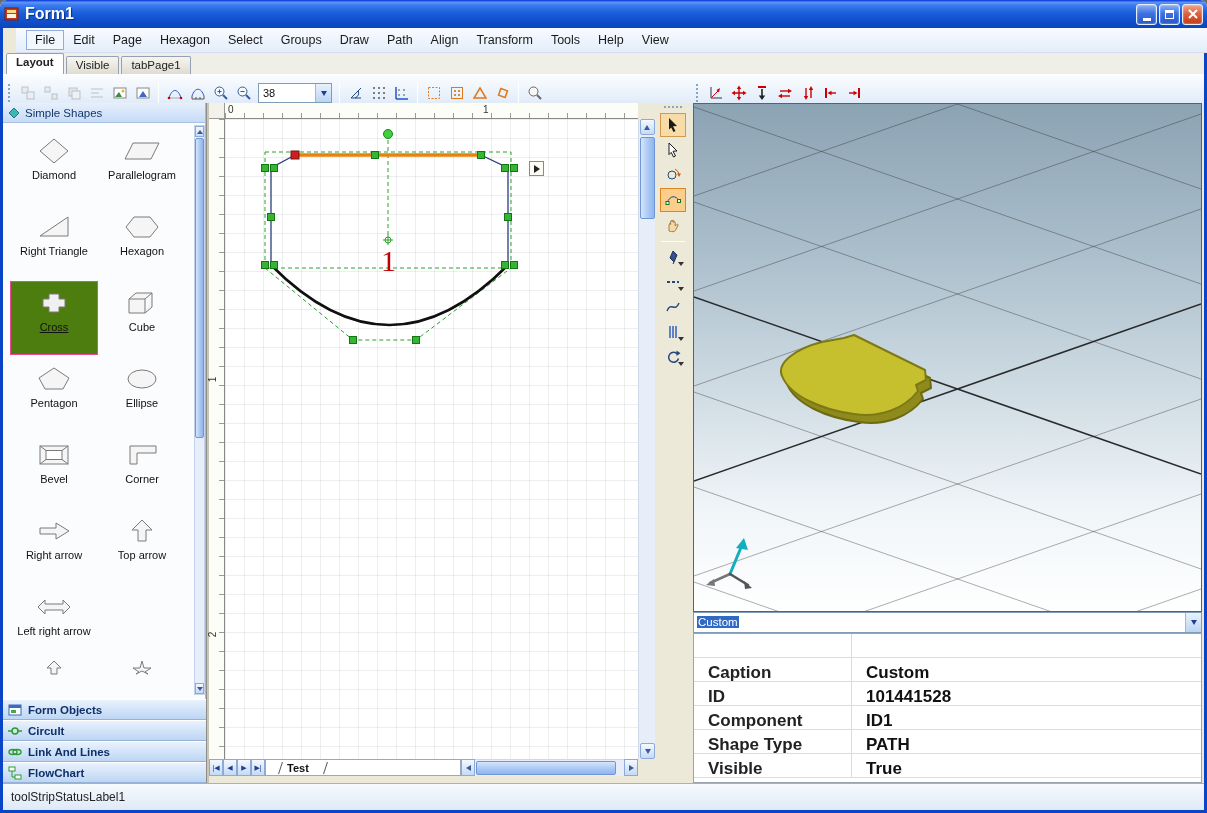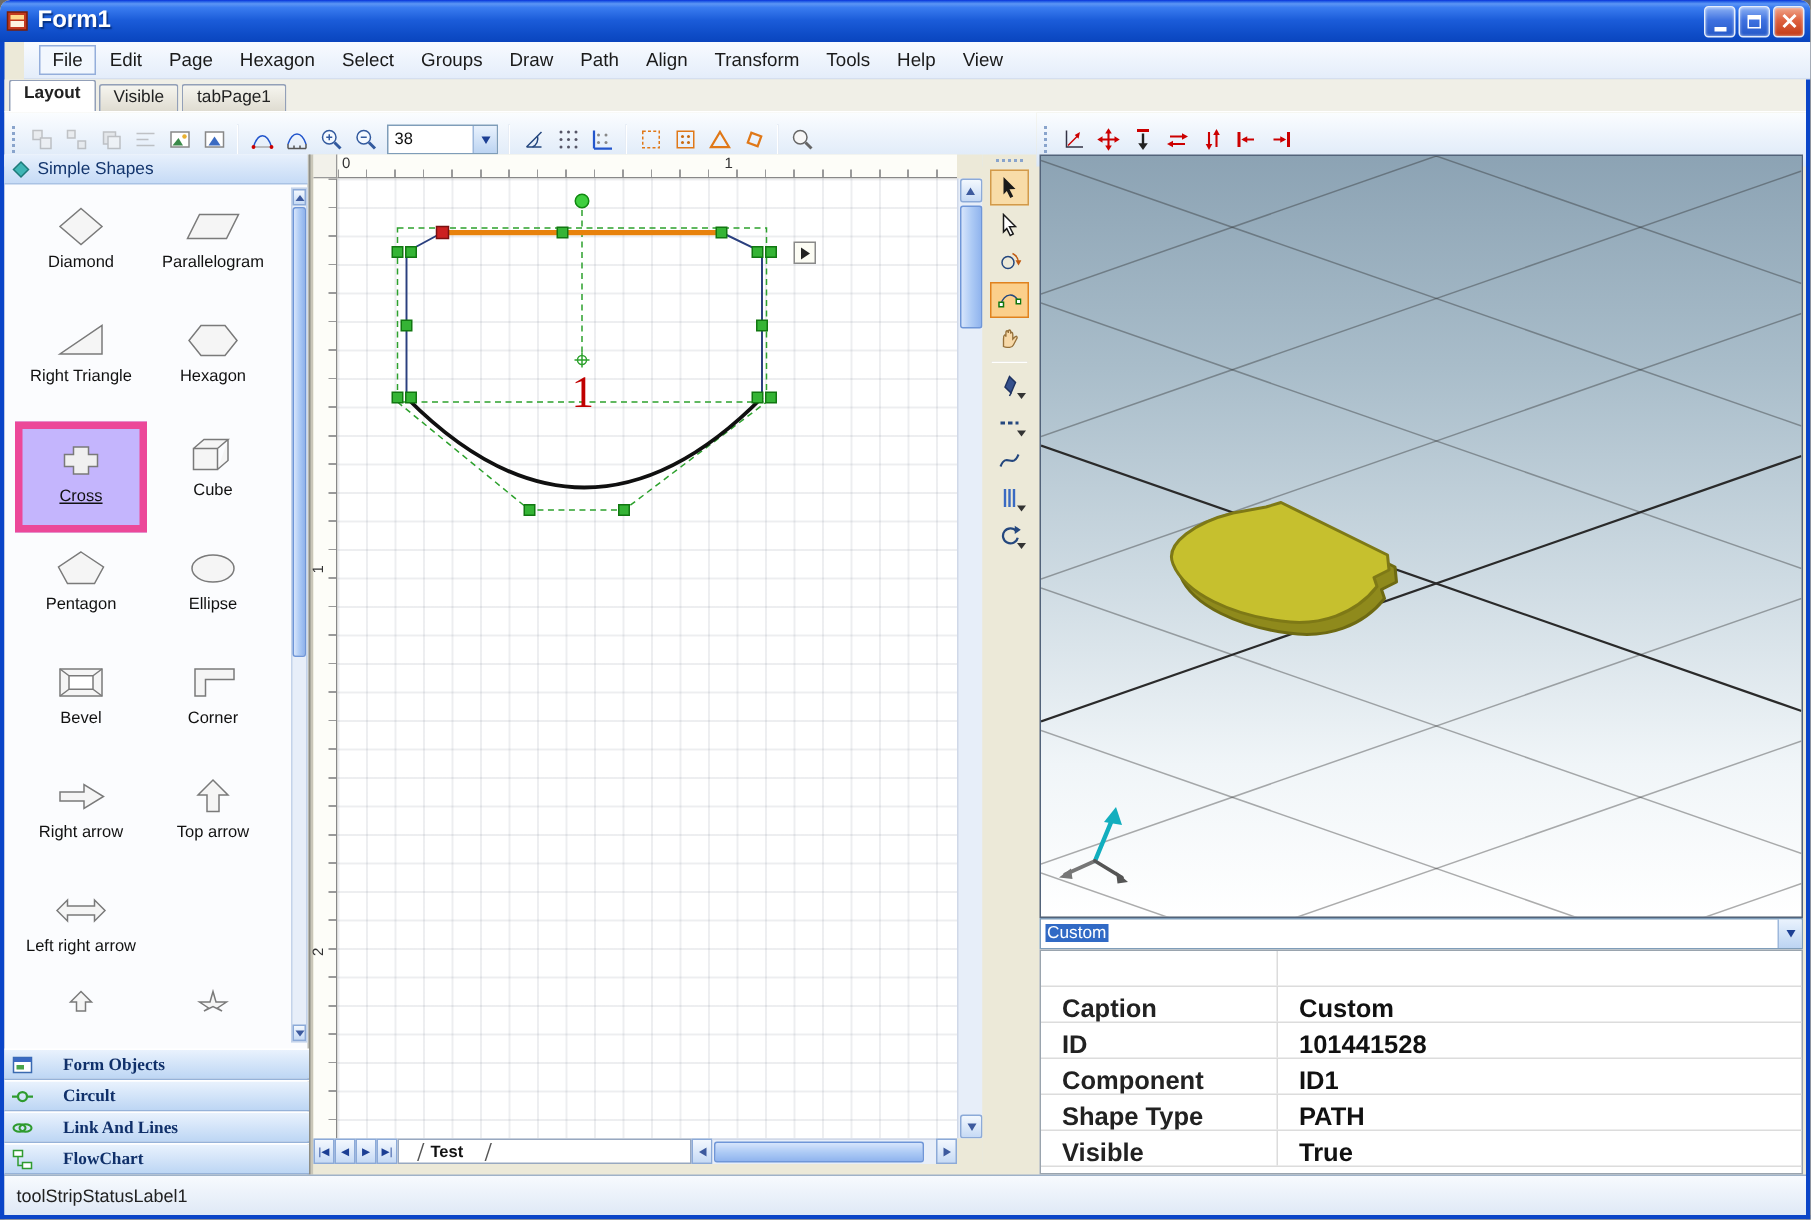--- a/index.html
+++ b/index.html
@@ -47,30 +47,30 @@
   .main-toolbar{position:absolute;left:0;top:0;width:688px;}
   .toolbar3d{position:absolute;left:0;top:0;width:513px;}
 
   
   .toolbox{position:absolute;left:0;top:28px;width:203px;height:680px;background:#FBFCFE;border-right:1px solid #B8B8B0;}
   .tb-header{height:20px;display:flex;align-items:center;gap:5px;padding-left:5px;font-size:11.5px;color:#14366E;
     background:linear-gradient(180deg,#E7F0FC,#C6DBF6);border-bottom:1px solid #A9C2E4;}
   .tb-list{position:absolute;left:0;top:20px;width:203px;height:576px;overflow:hidden;}
   .shape-grid{display:grid;grid-template-columns:88px 88px;padding:6px 0 0 7px;row-gap:2px;}
   .shape-item{height:74px;display:flex;flex-direction:column;align-items:center;padding-top:6px;gap:3px;border:1px solid transparent;}
-  .shape-item.selected{background:#c4b5fd;border:5px solid #ec4899;text-decoration:underline;}
+  .shape-item.selected{background:#4d7c0f;border:1px solid #ec4899;text-decoration:underline;}
   .shape-label{font-size:11px;text-align:center;line-height:12px;color:#111;}
   .partial-row{height:16px;overflow:hidden;display:grid;grid-template-columns:88px 88px;padding-left:7px;}
   .partial-row .shape-ico{display:flex;justify-content:center;}
   .tb-scroll{position:absolute;right:1px;top:2px;width:11px;height:570px;background:#E7EEF9;border:1px solid #C4D3EA;}
   .tb-sbtn{position:absolute;left:0;width:9px;height:11px;background:linear-gradient(180deg,#F3F8FE,#C6DAF5);border:1px solid #8CAAD8;display:flex;align-items:center;justify-content:center;}
   .tb-thumb{position:absolute;left:0;top:12px;width:9px;height:300px;background:linear-gradient(90deg,#D7E5FB,#AECBF5 50%,#90B4EE);border:1px solid #6F96D8;border-radius:2px;}
   .tb-groups{position:absolute;left:0;bottom:0;width:203px;}
-  .tb-group{height:21px;display:flex;align-items:center;gap:20px;padding-left:5px;font-size:11.5px;font-weight:600;color:#10306A;
-    background:linear-gradient(180deg,#E9F2FD,#BDD6F4);border-top:1px solid #FFF;border-bottom:1px solid #96B2D8;font-family:Liberation Serif, serif;}
+  .tb-group{height:21px;display:flex;align-items:center;gap:6px;padding-left:5px;font-size:11.5px;font-weight:600;color:#10306A;
+    background:linear-gradient(180deg,#E9F2FD,#BDD6F4);border-top:1px solid #FFF;border-bottom:1px solid #96B2D8;}
   .splitter{position:absolute;left:203px;top:28px;width:3px;height:680px;background:#C9C6B8;border-left:1px solid #8E8E86;}
 
   
   .canvasarea{position:absolute;left:206px;top:28px;width:446px;height:680px;background:#ECE9D8;}
   .cv-corner{position:absolute;left:0;top:0;width:16px;height:16px;background:#F2F1EA;border-right:1px solid #999;border-bottom:1px solid #999;}
   .cv-hruler{position:absolute;left:16px;top:0;width:413px;height:16px;background:#FDFDF8;border-bottom:1px solid #888;
     background-image:repeating-linear-gradient(to right,#9a9a9a 0 1px,transparent 1px 19px);background-size:100% 5px;background-position:0 100%;background-repeat:no-repeat;}
   .cv-hruler .rnum{position:absolute;top:1px;font-size:10px;color:#333;}
   .cv-vruler{position:absolute;left:0;top:16px;width:16px;height:640px;background:#FDFDF8;border-right:1px solid #888;
     background-image:repeating-linear-gradient(to bottom,#9a9a9a 0 1px,transparent 1px 19px);background-size:5px 100%;background-position:100% 0;background-repeat:no-repeat;}

